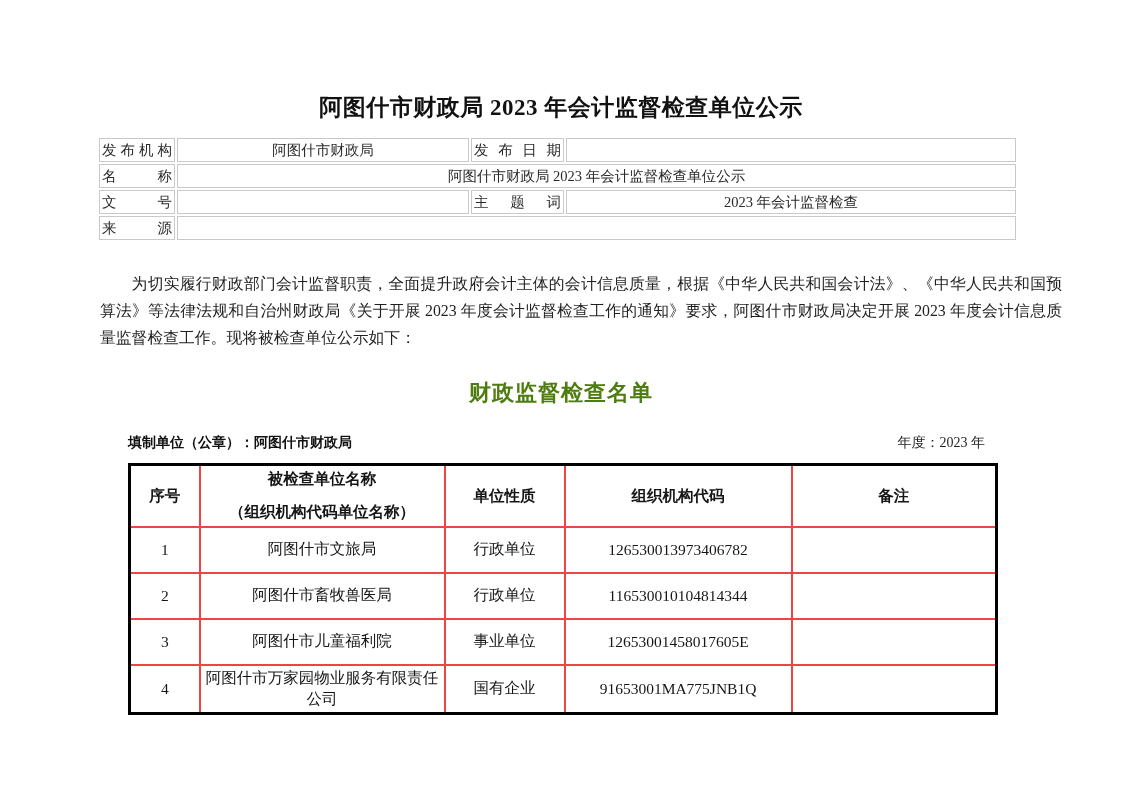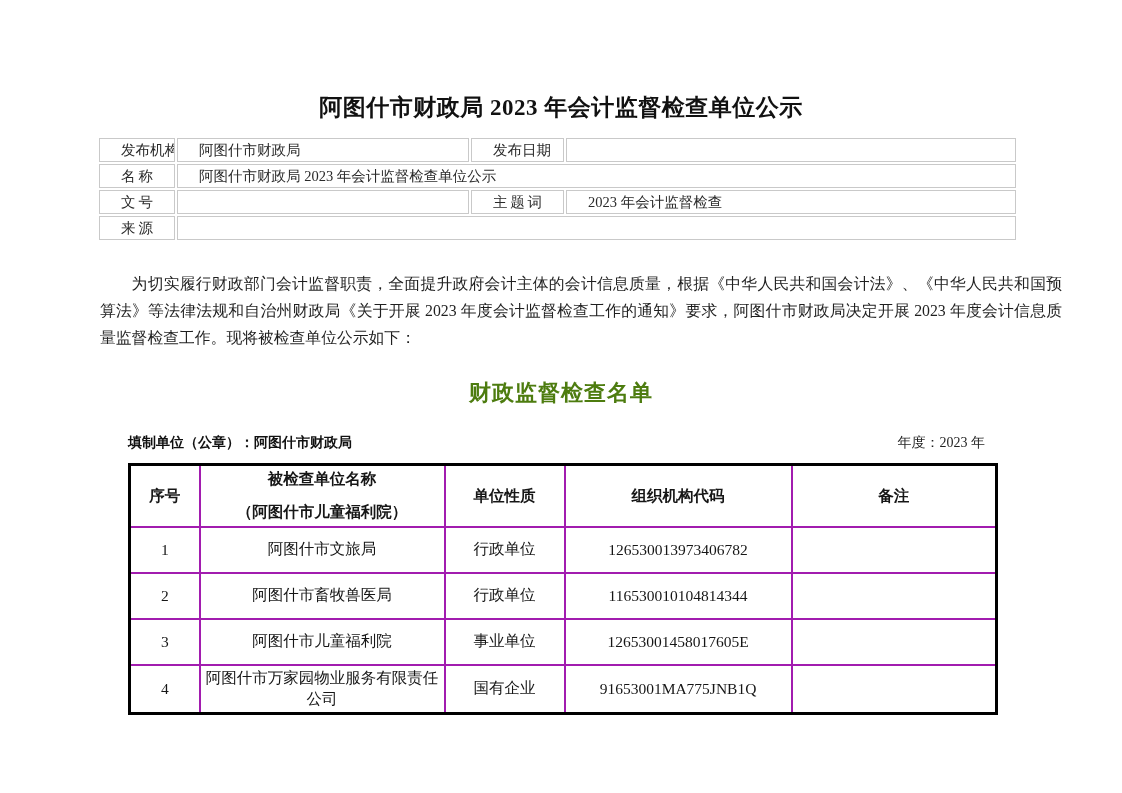--- a/index.html
+++ b/index.html
@@ -30,31 +30,31 @@
   table.meta-table {
     width: 100%;
     border-collapse: separate;
     border-spacing: 2px;
     table-layout: fixed;
     font-size: 14.5px;
   }
   table.meta-table td {
     border: 1px solid #c9c9c9;
     height: 24px;
-    padding: 1px 21px;
+    padding: 1px 2px;
     background: #ffffff;
     color: #2a2a2a;
     white-space: nowrap;
     overflow: hidden;
   }
   td.meta-label {
     text-align: justify;
     text-align-last: justify;
   }
-  td.meta-value { text-align: left; }
+  td.meta-value { text-align: center; }
   
   .body-paragraph {
     margin: 28px 60px 0 100px;
     width: 962px;
     font-size: 15.8px;
     line-height: 1.72;
     text-align: justify;
     text-indent: 2em;
     color: #1f1f1f;
   }
@@ -81,21 +81,21 @@
   table.insp-table {
     margin: 11px 0 0 128px;
     width: 867px;
     border-collapse: collapse;
     table-layout: fixed;
     font-size: 15.5px;
     color: #161616;
     border: 3px solid #000000;
   }
   table.insp-table th, table.insp-table td {
-    border: 2px solid #a21caf;
+    border: 2px solid #ef4444;
     text-align: center;
     vertical-align: middle;
     padding: 2px 2px;
   }
   table.insp-table th {
     font-weight: bold;
     height: 62px;
   }
   table.insp-table td { height: 46px; }
   .th-name-line2 { margin-top: 12px; }
@@ -160,21 +160,21 @@
         <col class="c-name">
         <col class="c-nature">
         <col class="c-code">
         <col class="c-remark">
     </colgroup>
     <thead>
       <tr>
         <th>序号</th>
         <th>
           <div>被检查单位名称</div>
-          <div class="th-name-line2">（阿图什市儿童福利院）</div>
+          <div class="th-name-line2">（组织机构代码单位名称）</div>
         </th>
         <th>单位性质</th>
         <th>组织机构代码</th>
         <th>备注</th>
       </tr>
     </thead>
     <tbody>
       <tr>
         <td>1</td>
         <td>阿图什市文旅局</td>

